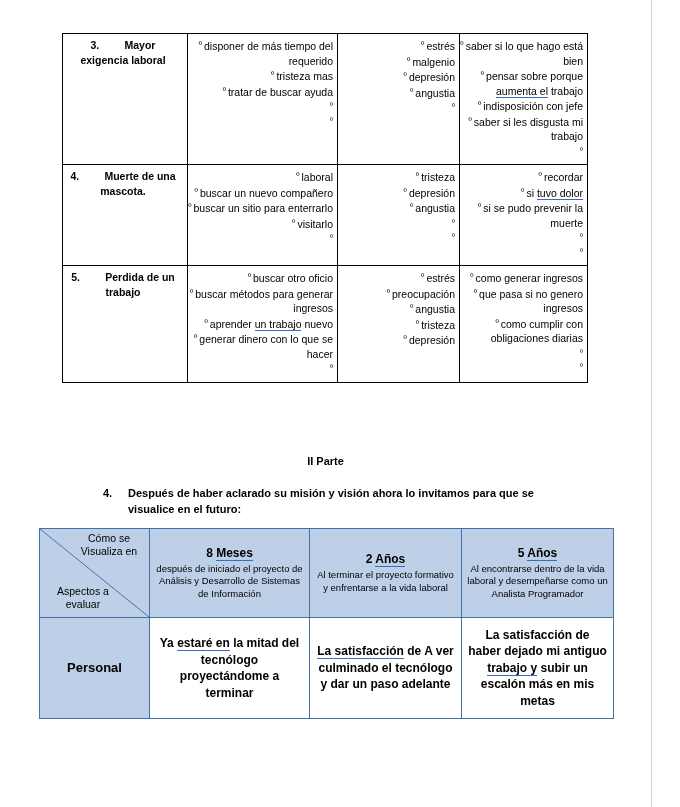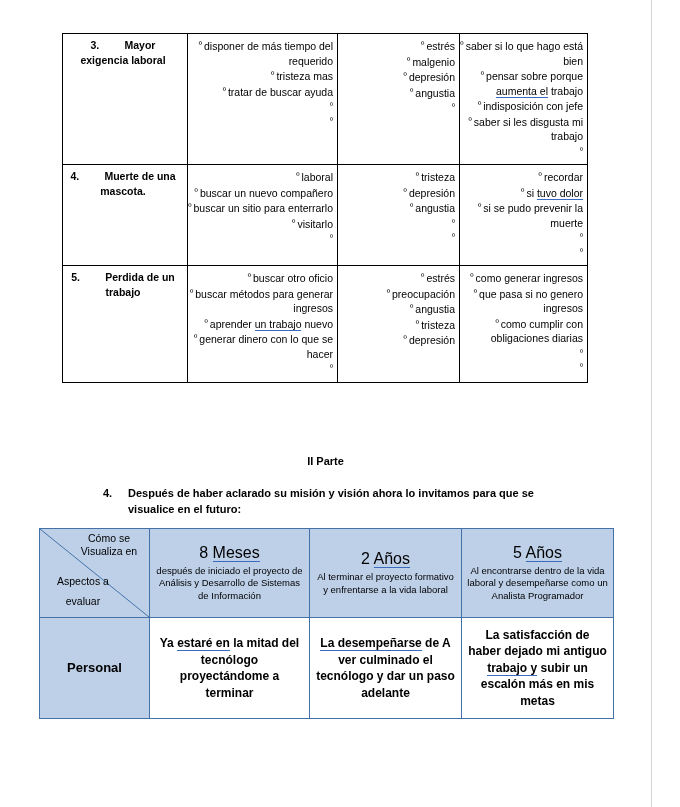--- a/index.html
+++ b/index.html
@@ -177,27 +177,27 @@
     font-size: 10.5px;
     line-height: 13px;
     width: 68px;
   }
   .corner-bottom {
     position: absolute;
     left: 8px;
     bottom: 6px;
     text-align: center;
     font-size: 10.5px;
-    line-height: 20px;
+    line-height: 13px;
     width: 70px;
   }
 
   .head-term {
-    font-size: 16px;
-    font-weight: normal;
+    font-size: 12px;
+    font-weight: bold;
     display: block;
     margin-bottom: 3px;
   }
   .head-desc {
     font-size: 9.5px;
     line-height: 12.5px;
     display: block;
   }
 
   .vis-body td {
@@ -350,21 +350,21 @@
           <span class="head-desc">Al terminar el proyecto formativo y enfrentarse a la vida laboral</span>
         </td>
         <td>
           <span class="head-term"><span>5 </span><span class="sp">Años</span></span>
           <span class="head-desc">Al encontrarse dentro de la vida laboral y desempeñarse como un Analista Programador</span>
         </td>
       </tr>
       <tr class="vis-body">
         <td class="rowlabel">Personal</td>
         <td><span>Ya </span><span class="sp">estaré  en</span><span> la mitad del tecnólogo proyectándome a terminar</span></td>
-        <td><span class="sp">La  desempeñarse</span><span> de  A ver  culminado el tecnólogo y dar un paso adelante</span></td>
+        <td><span class="sp">La  satisfacción</span><span> de  A ver  culminado el tecnólogo y dar un paso adelante</span></td>
         <td><span>La satisfacción de haber dejado mi antiguo </span><span class="sp">trabajo  y</span><span> subir un escalón más  en mis metas</span></td>
       </tr>
     </tbody>
   </table>
 
 </div>
 
 <div class="page-edge"></div>
 
 </body></html>

